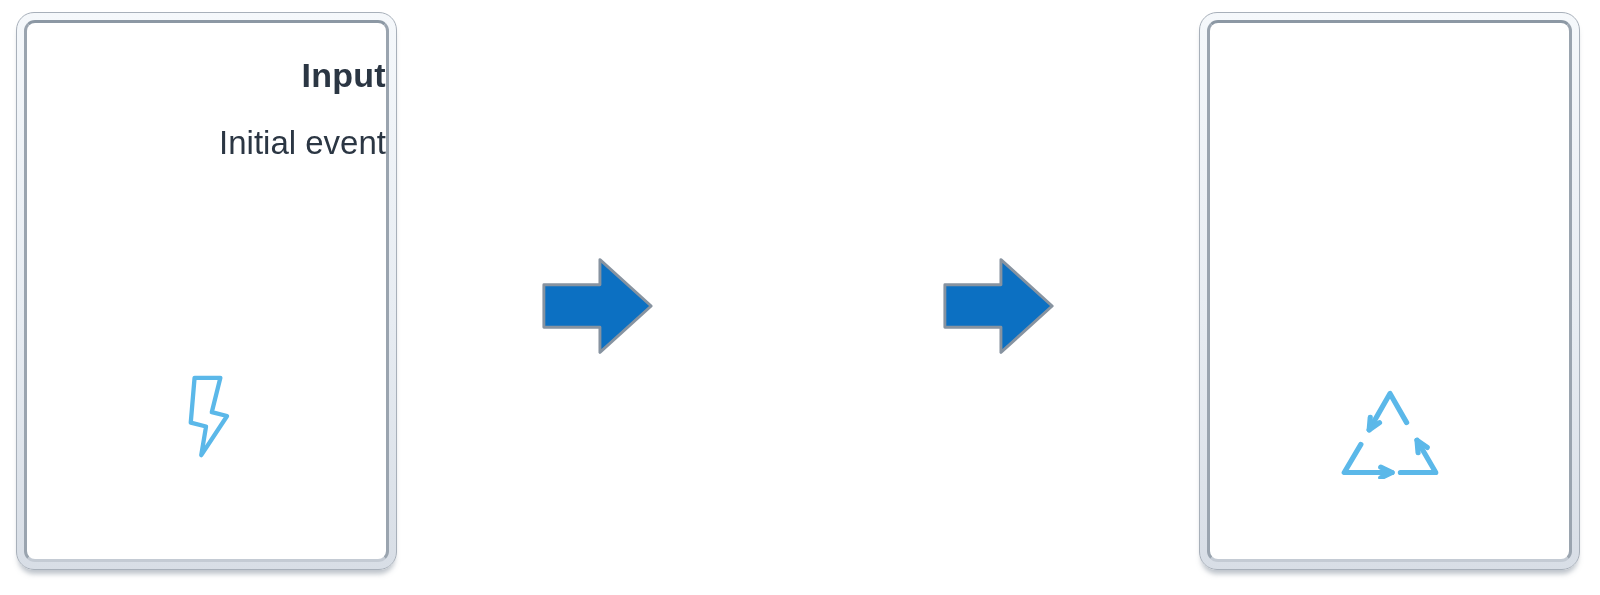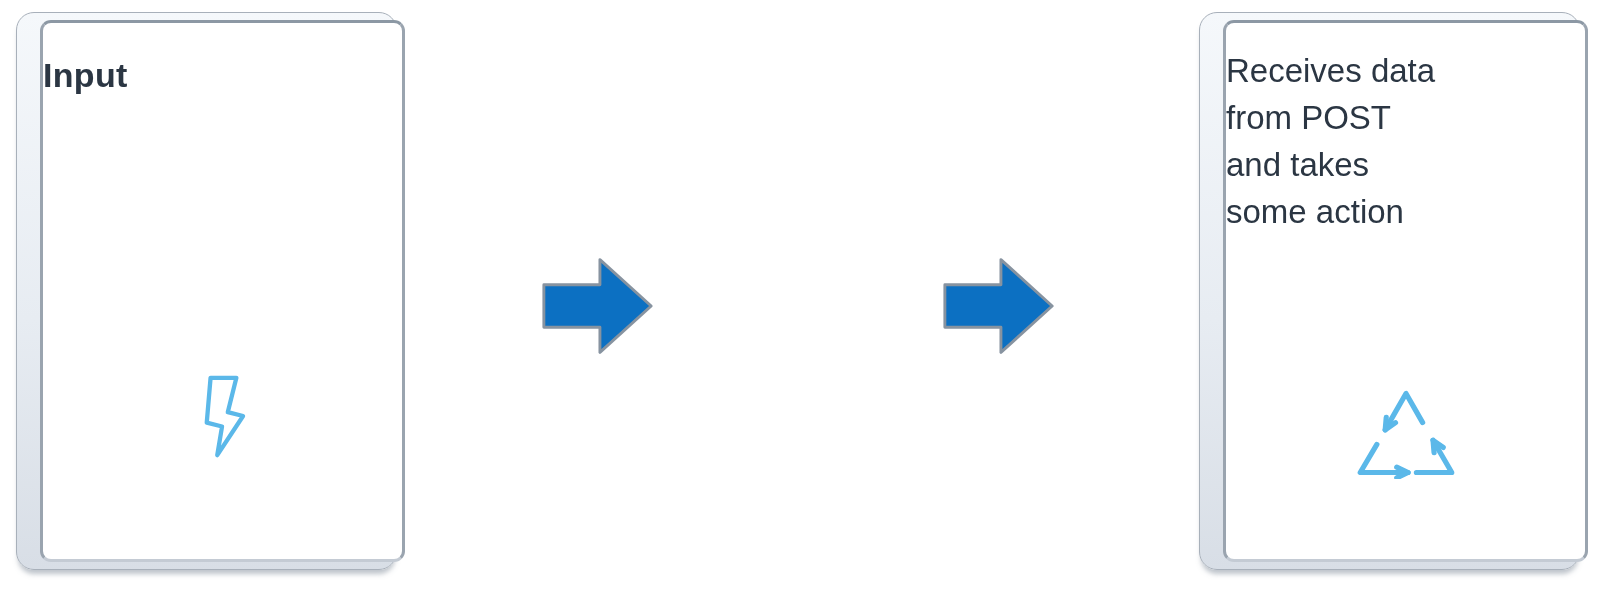--- a/index.html
+++ b/index.html
@@ -24,23 +24,22 @@
     background:linear-gradient(180deg,#F5F8FB 0%,#E7ECF2 55%,#D8DEE6 100%);
     box-shadow:0 6px 5px -2px rgba(125,137,152,.5);
   }
   .card-inner {
     width:100%; height:100%;
     box-sizing:border-box;
     background:#ffffff;
     border:3px solid;
     border-color:#8C98A4 #9AA4AF #C4CBD4 #9AA4AF;
     border-radius:11px;
-    text-align:left;
+    text-align:right;
     position:relative;
-    margin-left:16px;
   }
 
   .card-title {
     margin:33px 0 0;
     font-size:34px;
     font-weight:700;
     letter-spacing:.3px;
     color:#2B3643;
   }
   .card-desc {
@@ -69,20 +68,21 @@
   .arrow-zone svg { margin-top:30px; }
 </style>
 </head>
 <body>
 
 <div class="stage">
 
   <section class="card">
     <div class="card-inner">
       <h2 class="card-title">Input</h2>
+      <p class="card-desc">Initial event</p>
       <div class="icon-slot bolt">
         <svg width="58" height="86" viewBox="0 0 60 90">
           <g fill="none" stroke-width="4.5" stroke-linejoin="round" stroke-linecap="round" stroke="#5BB8E9">
             <polygon points="17,5 44,5 35,41 51,45 24,86 29,56 13,52"></polygon>
           </g>
         </svg>
       </div>
     </div>
   </section>
 
@@ -94,21 +94,20 @@
 
 
   <div class="arrow-zone">
     <svg width="116" height="108" viewBox="0 0 120 110">
       <polygon points="4,33 62,33 62,7 115,55 62,103 62,77 4,77" stroke-width="3" stroke-linejoin="round" fill="#0C70C2" stroke="#8793A0"></polygon>
     </svg>
   </div>
 
   <section class="card">
     <div class="card-inner">
-      <p class="card-desc">Receives data<br>from POST<br>and takes<br>some action</p>
       <div class="icon-slot recycle">
         <svg width="104" height="92" viewBox="0 0 100 88">
           <g fill="none" stroke-width="5" stroke-linecap="round" stroke-linejoin="round" stroke="#5BB8E9">
             <path d="M66,34 L50,6 L30,41"></path>
             <path d="M39.9,34.1 L30,41 L31,29"></path>
             <path d="M22,55 L6,82 L52,82"></path>
             <path d="M41.1,76.9 L52,82 L41.1,87.1"></path>
             <path d="M60,82 L94,82 L76,51"></path>
             <path d="M77,63 L76,51 L85.8,57.9"></path>
           </g>

